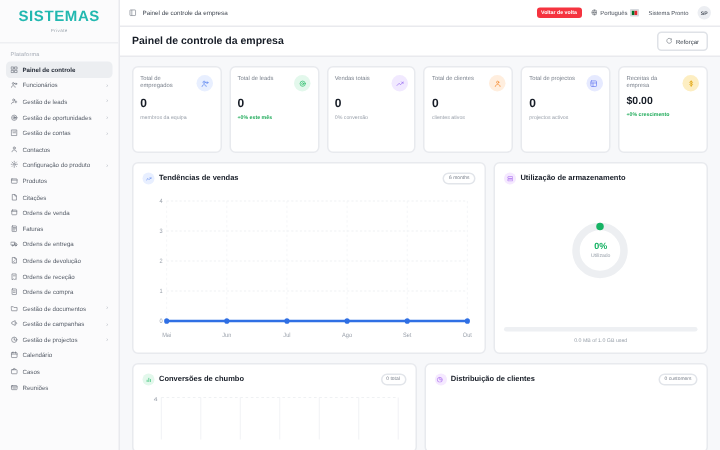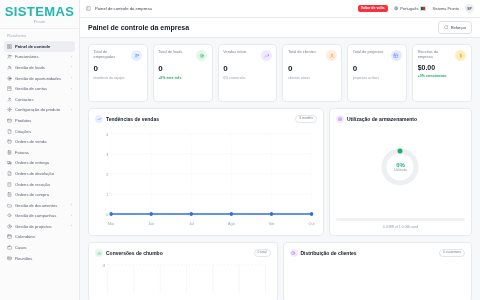--- a/index.html
+++ b/index.html
@@ -20,21 +20,21 @@
     flex: 0 0 80px;
     overflow: hidden;
   }
   .brand {
     height: 29px;
     display: flex; flex-direction: column;
     align-items: center; justify-content: center;
     border-bottom: 1px solid #eeeff2;
   }
   .brand-name {
-    font-size: 13px; font-weight: bold; letter-spacing: .4px;
+    font-size: 10px; font-weight: bold; letter-spacing: .4px;
     color: #22b8b0;
   }
   .brand-sub { font-size: 3px; color: #9aa3ad; letter-spacing: .3px; margin-top: .5px; }
 
   .nav-section-label {
     font-size: 3.6px; color: #a2a8b3; letter-spacing: .2px;
     padding: 5px 0 3px 7px; text-transform: none;
   }
   .nav { display: flex; flex-direction: column; gap: 0px; padding: 0 4px; }
   .nav-item {

